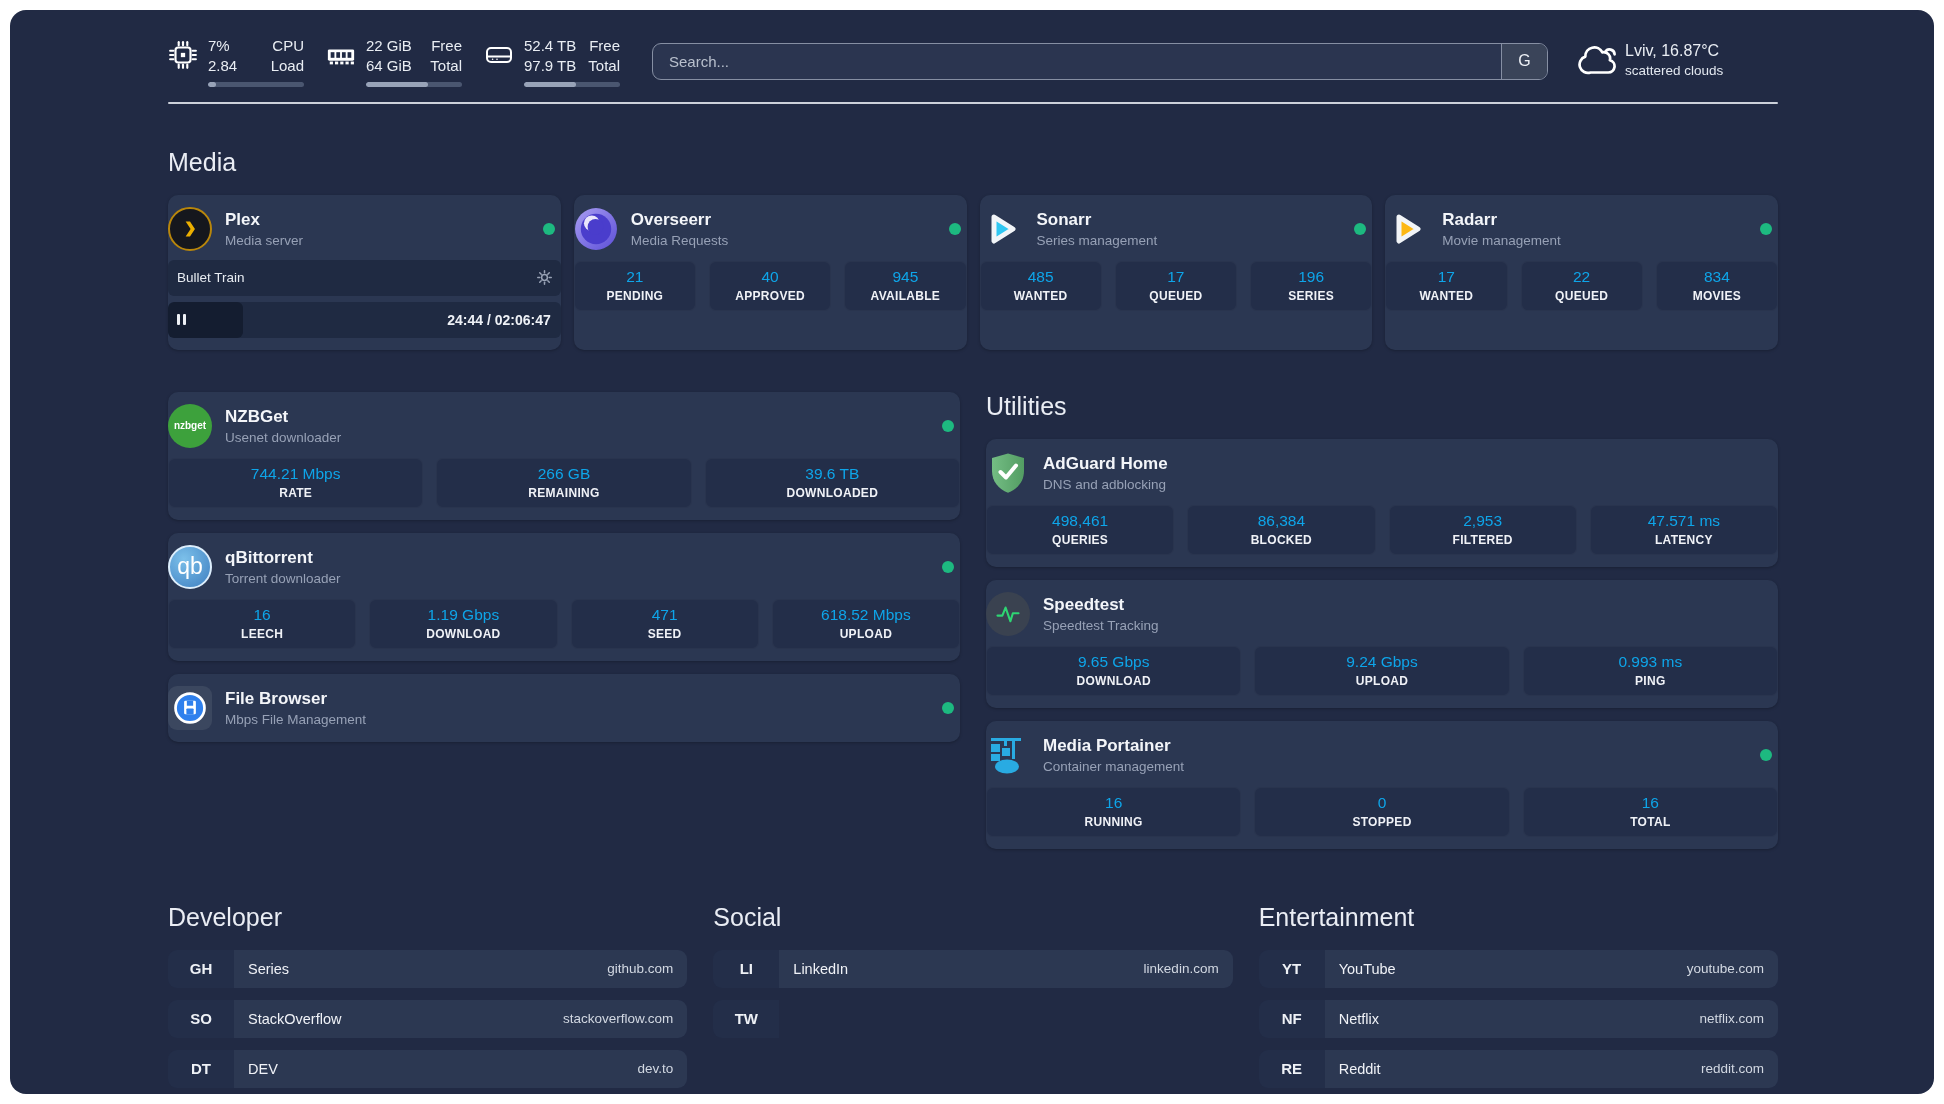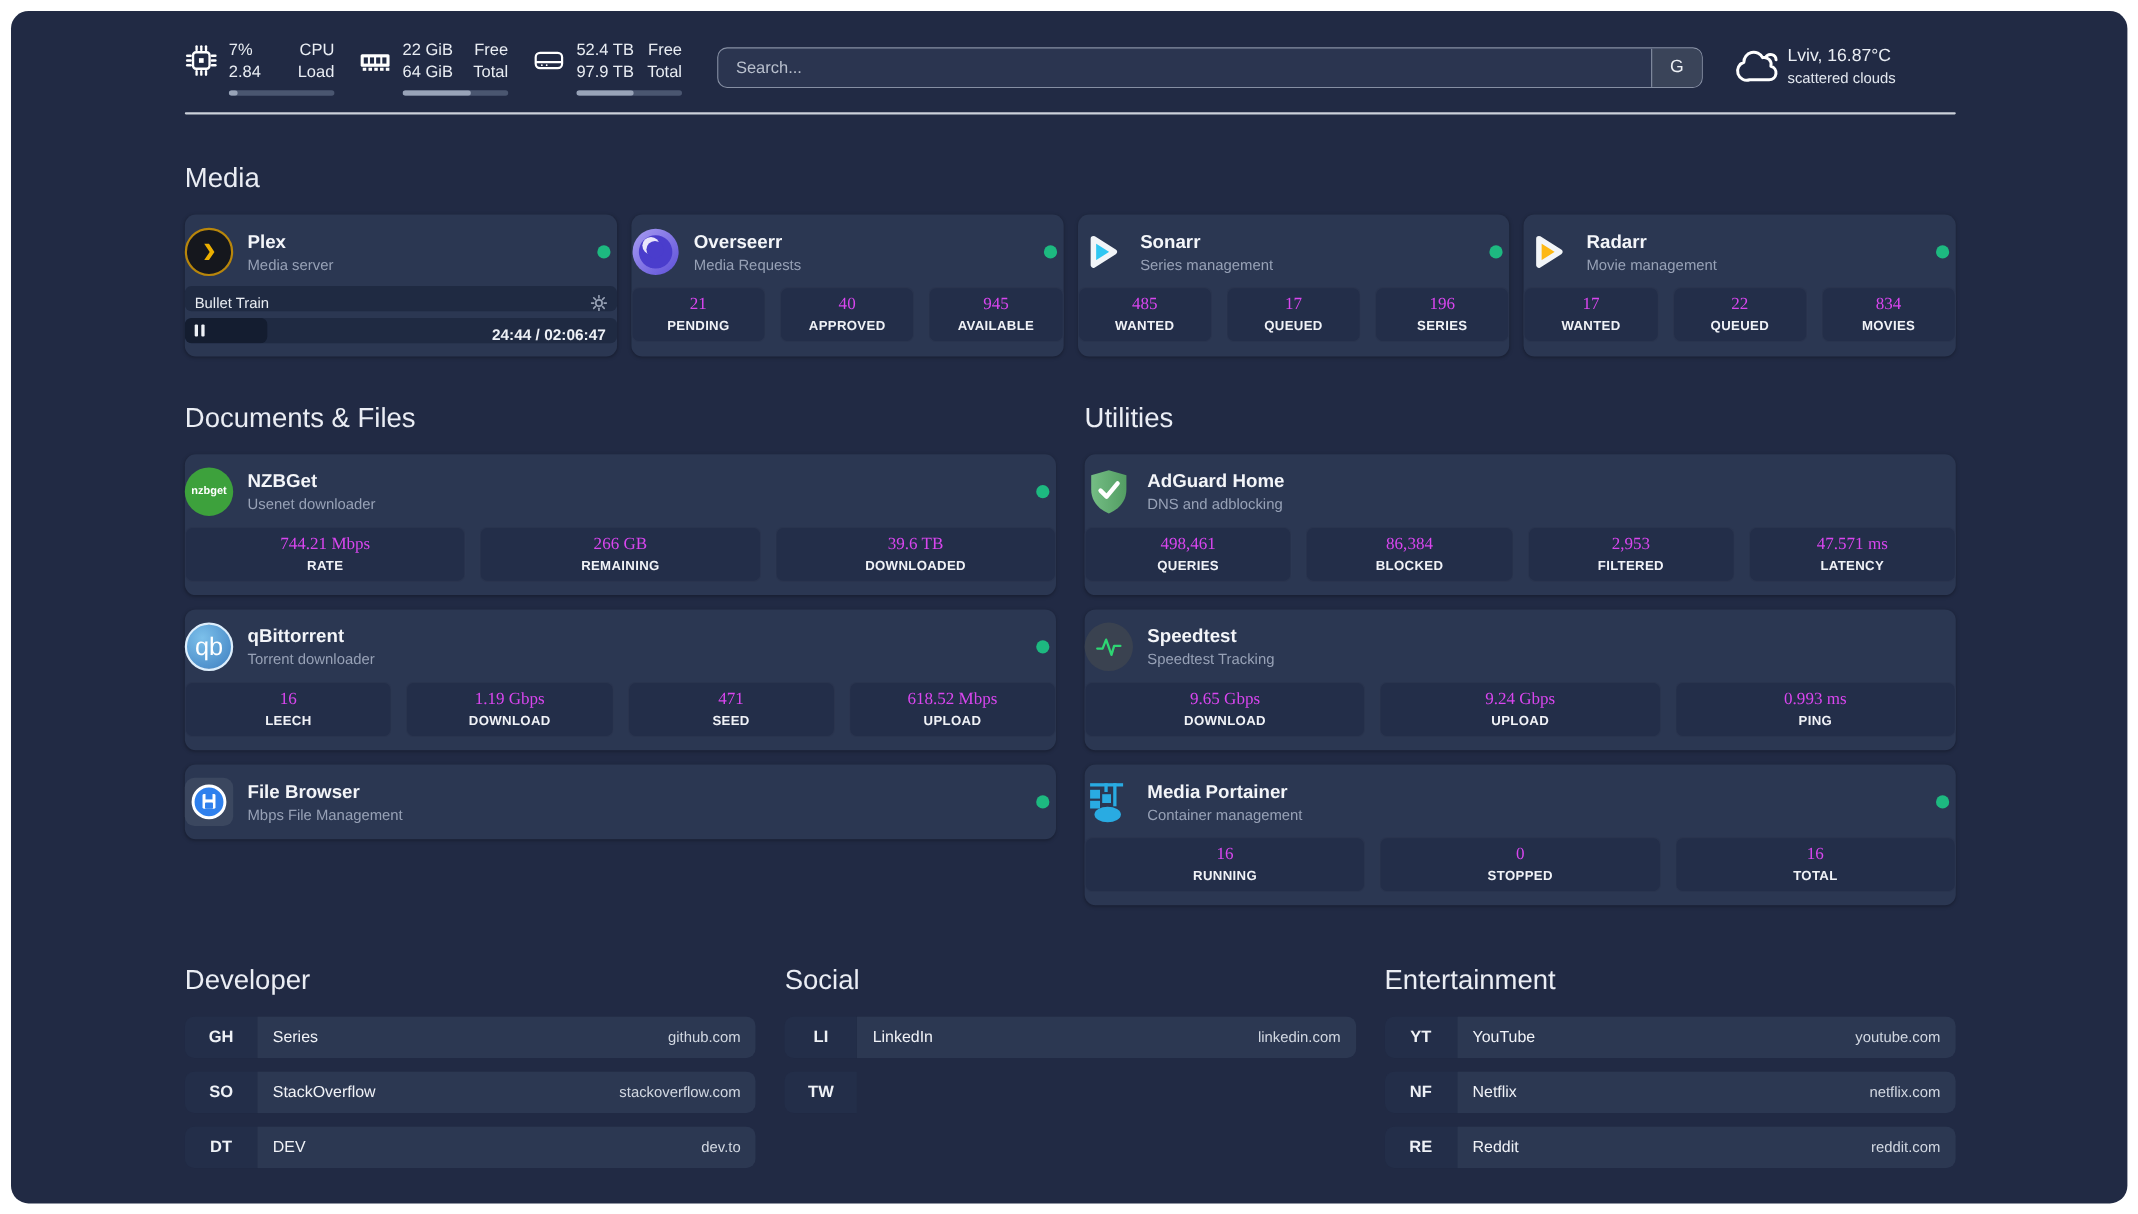--- a/index.html
+++ b/index.html
@@ -42,25 +42,25 @@
   .card { background:#2b3752; border-radius:10px; padding:12px 0; box-shadow:0 1px 3px rgba(0,0,0,.25); cursor:pointer; }
   .card-head { display:flex; align-items:center; gap:13px; }
   .app-icon { width:44px; height:44px; flex:0 0 44px; display:flex; align-items:center; justify-content:center; }
   .app-meta { flex:1; }
   .app-name { font-size:17px; font-weight:700; color:#f3f5f9; }
   .app-desc { font-size:13.5px; color:#97a1b6; margin-top:3px; }
   .status-dot { width:12px; height:12px; border-radius:50%; background:#1db980; margin-right:6px; }
   .stats { display:flex; gap:13px; margin-top:10px; }
   .stat { flex:1; background:#232e49; border:1px solid rgba(255,255,255,.03); border-radius:7px;
     text-align:center; padding:6px 4px 7px; }
-  .stat-value { font-size:15.5px; color:#d946ef;font-family:Liberation Serif, serif; }
+  .stat-value { font-size:15.5px; color:#0ea5e9; }
   .stat-label { font-size:12px; font-weight:700; color:#f0f2f7; margin-top:3px; letter-spacing:.3px; }
   
   .player { margin-top:9px; display:flex; flex-direction:column; gap:6px; }
-  .player-row { height:23px; border-radius:6px; background:#1f2a42; display:flex; align-items:flex-end; }
+  .player-row { height:36px; border-radius:6px; background:#1f2a42; display:flex; align-items:center; }
   .title-row { justify-content:space-between; padding:0 9px; font-size:13.5px; color:#e8ecf2; }
   .progress-row { overflow:hidden; }
   .p-fill { height:100%; background:#141d30; border-radius:6px; display:flex; align-items:center; padding-left:9px; }
   .pause { display:flex; gap:3px; }
   .pause i { width:3px; height:11px; background:#eef1f6; border-radius:1px; }
   .p-time { margin-left:auto; padding-right:10px; font-size:14px; font-weight:700; color:#eef1f6; }
   
   .circle { width:44px; height:44px; border-radius:50%; display:flex; align-items:center; justify-content:center; }
   .plex-bubble { background:#15171d; border:2.5px solid #b8860b; }
   .nzb-bubble { background:#3da13c; font-size:10px; font-weight:700; color:#fff; }
@@ -344,21 +344,20 @@
             <div class="stat-value">834</div>
             <div class="stat-label">MOVIES</div>
           </div>
         </div>
       </div>
     </div>
   </div>
 
   <div class="two-col">
     <div>
-      <h2>Documents &amp; Files</h2>
       <div class="cards-col">
 
         <div class="card">
           <div class="card-head">
             <span class="app-icon">
               <span class="circle nzb-bubble">nzbget</span>
             </span>
             <div class="app-meta">
               <div class="app-name">NZBGet</div>
               <div class="app-desc">Usenet downloader</div>

